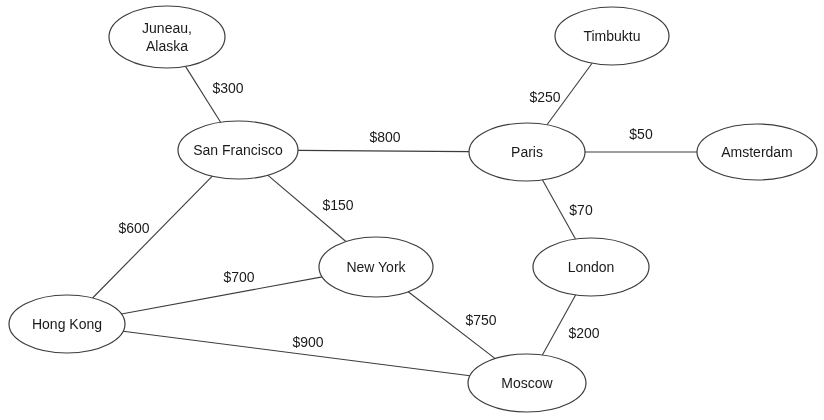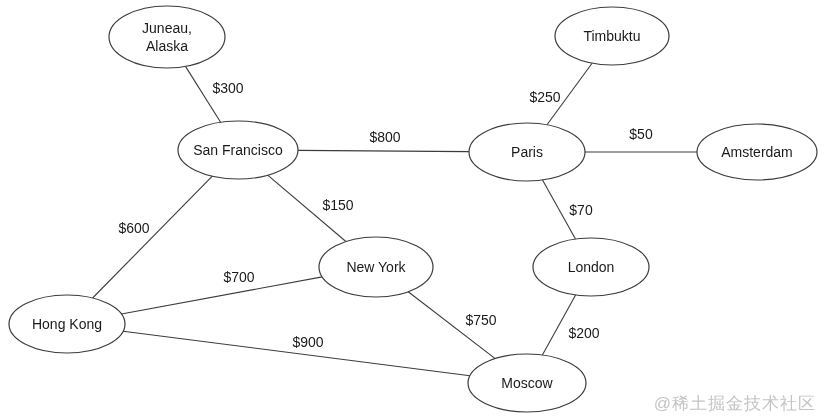--- a/index.html
+++ b/index.html
@@ -73,14 +73,13 @@
       <text x="757" y="152" text-anchor="middle" dominant-baseline="central" fill="#1a1a1a" font-size="14" font-family="&quot;Liberation Sans&quot;, sans-serif">Amsterdam</text>
       <ellipse cx="376" cy="267" rx="57" ry="30" fill="#ffffff" stroke="#3c3c3c" stroke-width="1.2"></ellipse>
       <text x="376" y="267" text-anchor="middle" dominant-baseline="central" fill="#1a1a1a" font-size="14" font-family="&quot;Liberation Sans&quot;, sans-serif">New York</text>
       <ellipse cx="591" cy="267" rx="58" ry="29" fill="#ffffff" stroke="#3c3c3c" stroke-width="1.2"></ellipse>
       <text x="591" y="267" text-anchor="middle" dominant-baseline="central" fill="#1a1a1a" font-size="14" font-family="&quot;Liberation Sans&quot;, sans-serif">London</text>
       <ellipse cx="67" cy="324" rx="58" ry="29" fill="#ffffff" stroke="#3c3c3c" stroke-width="1.2"></ellipse>
       <text x="67" y="324" text-anchor="middle" dominant-baseline="central" fill="#1a1a1a" font-size="14" font-family="&quot;Liberation Sans&quot;, sans-serif">Hong Kong</text>
       <ellipse cx="527" cy="383" rx="59" ry="29" fill="#ffffff" stroke="#3c3c3c" stroke-width="1.2"></ellipse>
       <text x="527" y="383" text-anchor="middle" dominant-baseline="central" fill="#1a1a1a" font-size="14" font-family="&quot;Liberation Sans&quot;, sans-serif">Moscow</text>
     </svg>
-  <div class="watermark">@稀土掘金技术社区</div>
 </div>
 
 </body></html>

